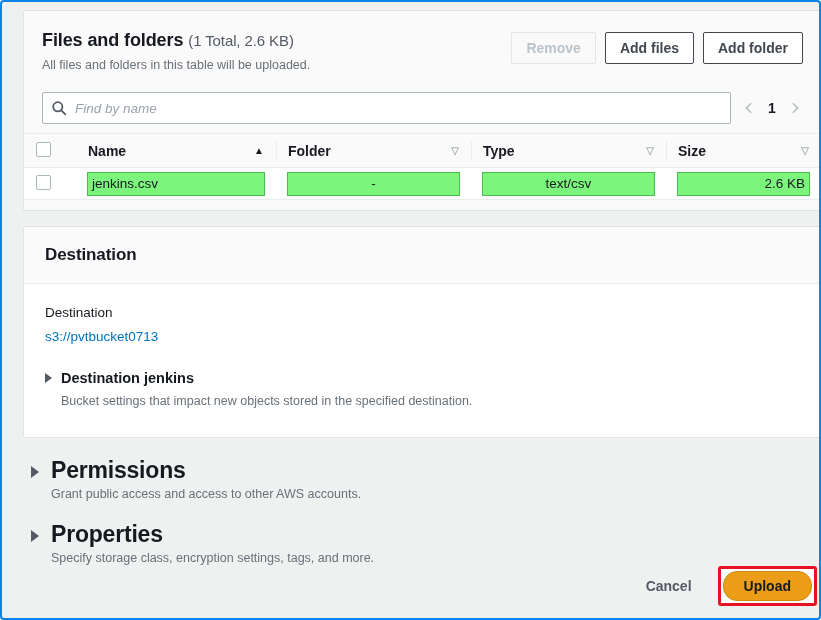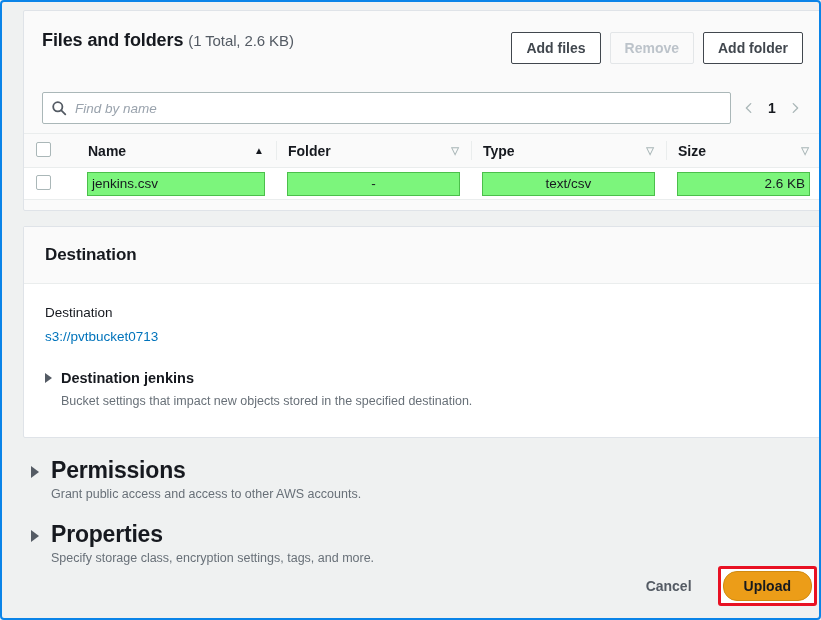--- a/index.html
+++ b/index.html
@@ -360,24 +360,25 @@
  <div class="page">
 
   <div class="card" id="files-card">
 
     <div class="files-head">
       <div class="files-head-left">
         <div class="files-title">
           <span>Files and folders</span>
           <span class="count">(1 Total, 2.6 KB)</span>
         </div>
+        <div class="files-sub">All files and folders in this table will be uploaded.</div>
       </div>
       <div class="files-head-right">
+        <button class="btn disabled">Remove</button>
         <button class="btn">Add files</button>
-        <button class="btn disabled">Remove</button>
         <button class="btn">Add folder</button>
       </div>
     </div>
 
     <div class="search-row">
       <div class="search-box">
         <span class="search-icon">
           <svg viewBox="0 0 16 16" width="16" height="16" fill="none" stroke="currentColor" stroke-width="1.8">
             <circle cx="6.8" cy="6.8" r="4.6"></circle>
             <line x1="10.3" y1="10.3" x2="14.3" y2="14.3" stroke-linecap="round"></line>

